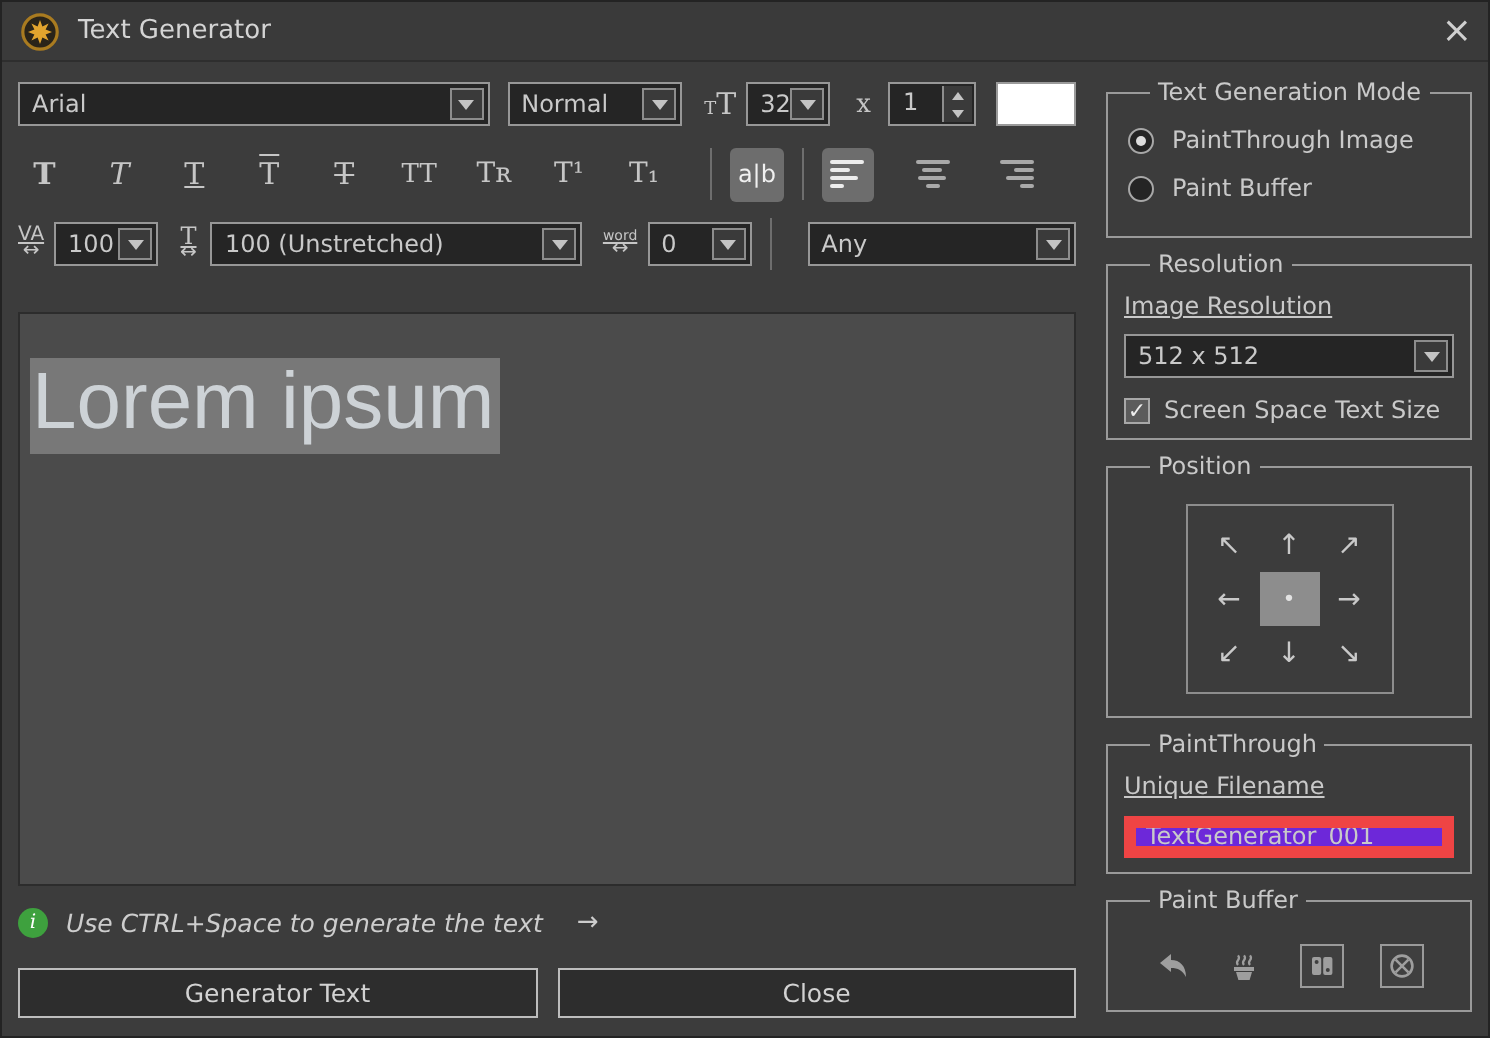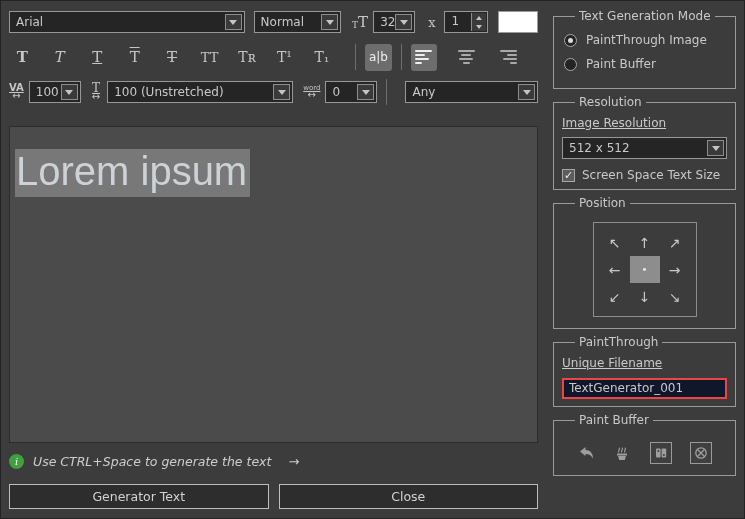--- a/index.html
+++ b/index.html
@@ -80,21 +80,21 @@
   .ai-left i:nth-child(1){width:17px;} .ai-left i:nth-child(2){width:10px;} .ai-left i:nth-child(3){width:14px;} .ai-left i:nth-child(4){width:7px;}
   .ai-left i { align-self:flex-start; }
   .ai-center i:nth-child(1){width:17px;} .ai-center i:nth-child(2){width:10px;} .ai-center i:nth-child(3){width:14px;} .ai-center i:nth-child(4){width:7px;}
   .ai-center i { align-self:center; }
   .ai-right i:nth-child(1){width:17px;} .ai-right i:nth-child(2){width:10px;} .ai-right i:nth-child(3){width:14px;} .ai-right i:nth-child(4){width:7px;}
   .ai-right i { align-self:flex-end; }
 
   
   .stack-icon { display:flex; flex-direction:column; align-items:center; line-height:1; color:#c6c6c6; }
   .stack-icon .top { text-decoration:underline; }
-  .va-icon .top { font-size:10px; font-weight:bold; letter-spacing:0; }
+  .va-icon .top { font-size:10px; font-weight:normal; letter-spacing:0; }
   .va-icon .bot, .stretch-icon .bot, .word-icon .bot { font-size:10px; margin-top:-2px; }
   .stretch-icon { margin-left:11px; }
   .stretch-icon .top { font-family:"DejaVu Serif", serif; font-size:12px; }
   .word-icon { margin-left:10px; }
   .word-icon .top { font-size:7px; }
 
   
   .editor { flex:1; margin-top:22px; background:#4b4b4b; border:1px solid #2c2c2c; padding:22px 5px; overflow:hidden; }
   .editor .sel-text { font-family:"Liberation Sans", sans-serif; font-size:40px; color:#cdd2d6; background:#787878; padding:0 3px 4px 1px; }
 
@@ -124,32 +124,42 @@
   .field-label { font-size:12px; margin:2px 0 7px 0;text-decoration:underline; }
   .checkbox-row { display:flex; align-items:center; gap:7px; margin-top:9px; }
   .checkbox { width:13px; height:13px; background:#5c5c5c; border:1px solid #a8a8a8; color:#ededed;
     font-size:11px; line-height:11px; text-align:center; flex:0 0 13px; }
 
   .pos-box { width:104px; margin:7px auto 4px auto; border:1px solid #8d8d8d; padding:6px; }
   .pos-grid { display:grid; grid-template-columns:repeat(3, 30px); grid-auto-rows:27px; }
   .pos-cell { display:flex; align-items:center; justify-content:center; font-size:14px; color:#c9c9c9; }
   .pos-cell.center { background:#8d8d8d; color:#e3e3e3; font-size:11px; }
 
-  .text-input { width:100%; height:21px; background:#0f172a; border:2px solid #ef4444; color:#c9c9c9;
+  .text-input { width:100%; height:21px; background:#6d28d9; border:6px solid #ef4444; color:#c9c9c9;
     font-size:12px; font-family:"DejaVu Sans", sans-serif; padding:0 5px; outline:none; }
 
   .pb-row { display:flex; align-items:center; justify-content:space-around; padding:10px 6px 4px 6px; }
   .pb-icon { display:flex; align-items:center; justify-content:center; }
   .pb-frame { border:1px solid #9a9a9a; background:#3f3f3f; padding:2px; }
 </style>
 </head>
 <body>
 
 <div class="window">
 
+  <div class="titlebar">
+    <span class="app-icon">
+      <svg width="20" height="20" viewBox="0 0 20 20">
+        <circle cx="10" cy="10" r="8.6" fill="#2a2419" stroke="#a97b20" stroke-width="1.6"></circle>
+        <path d="M10 4 L11.2 7.2 L14.3 5.7 L12.8 8.8 L16 10 L12.8 11.2 L14.3 14.3 L11.2 12.8 L10 16 L8.8 12.8 L5.7 14.3 L7.2 11.2 L4 10 L7.2 8.8 L5.7 5.7 L8.8 7.2 Z" fill="#e2a42e"></path>
+      </svg>
+    </span>
+    <span class="title">Text Generator</span>
+    <span class="close">×</span>
+  </div>
 
   <div class="content">
 
     <div class="left">
 
       <div class="row row1">
         <div class="dd dd-font">
           <span class="val">Arial</span>
           <span class="arr"></span>
         </div>

